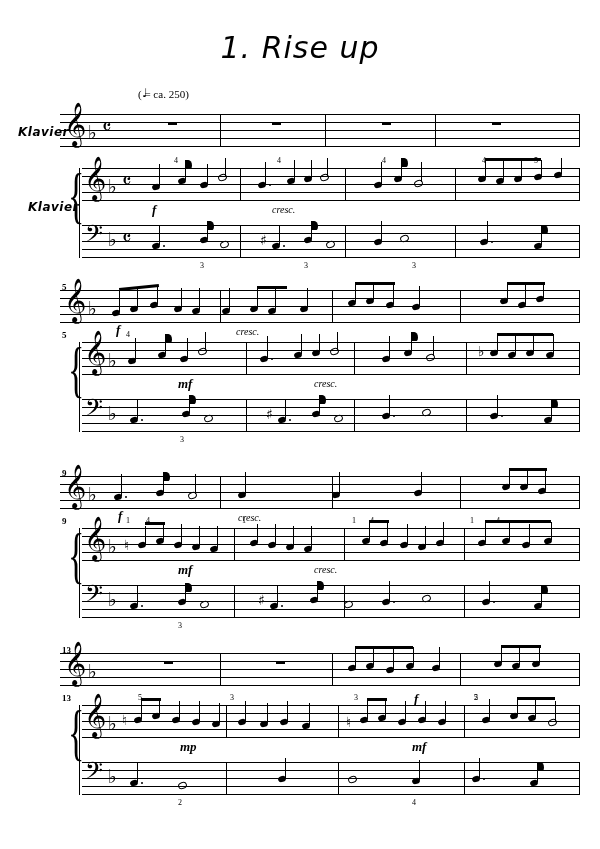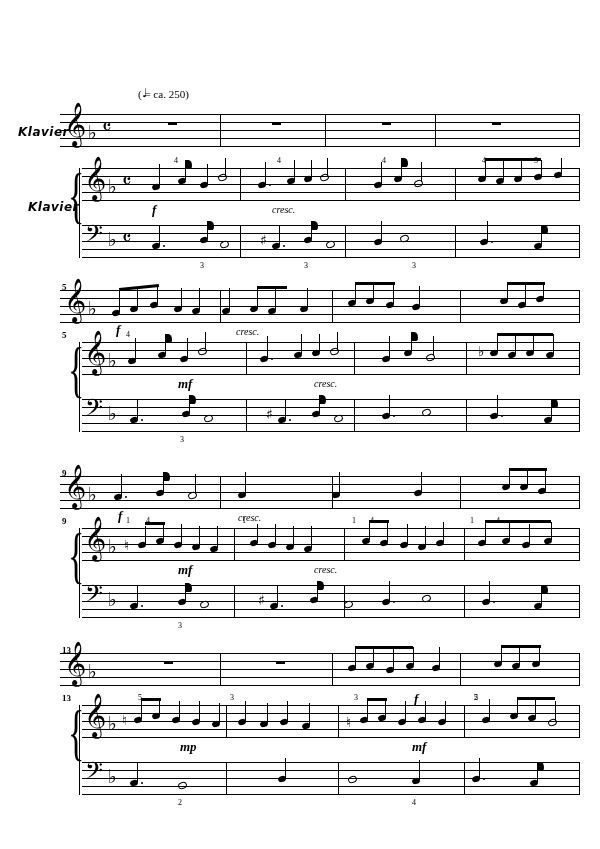--- a/index.html
+++ b/index.html
@@ -179,20 +179,21 @@
     font-family: "DejaVu Sans", sans-serif;
     font-size: 14px;
     line-height: 1;
   }
 </style>
 </head>
 <body>
 
 <div class="sheet">
 
+  <div class="title">1. Rise up</div>
 
   <div class="tempo" style="top:88px; left:138px;">
     <span>( = ca. 250)</span>
   </div>
   <div class="tempo" style="top:86px; left:142px; font-family:'DejaVu Sans',sans-serif; font-size:12px;">♩</div>
 
   <div class="system" style="top:0;">
 
     <div class="instr-label" style="top:125px; left:18px;">Klavier</div>
     <div class="staff" style="top:114px;">

